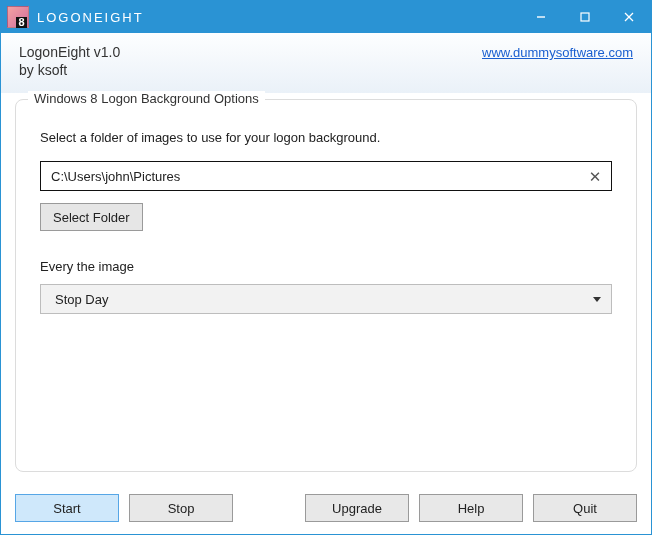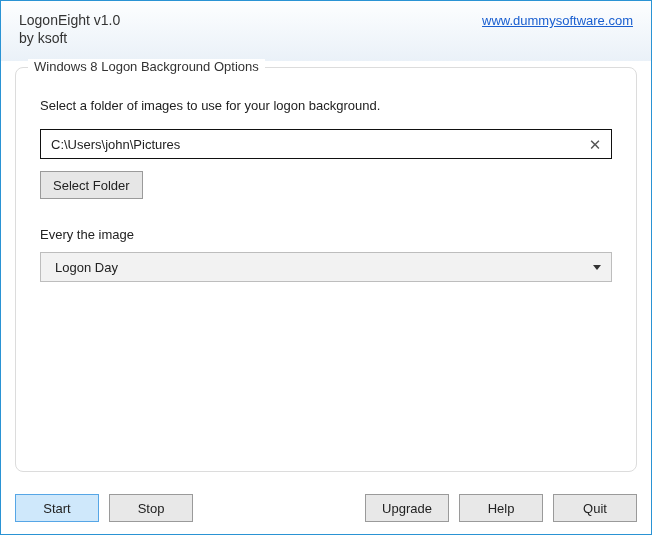--- a/index.html
+++ b/index.html
@@ -178,40 +178,61 @@
   .footer {
     height: 52px;
     padding: 0 14px;
     display: flex;
     align-items: center;
     gap: 10px;
     background:#fff;
   }
   .footer .spacer { flex: 1; }
   .fbtn {
-    width: 84px;
+    width: 104px;
     height: 28px;
     border: 1px solid #9a9a9a;
     background: #e8e8e8;
     font-size: 13px;
     color: #222;
     display: inline-flex;
     align-items: center;
     justify-content: center;
   }
   .fbtn.primary {
     background: #cfe8fb;
     border-color: #56a6e6;
   }
 </style>
 </head>
 <body>
 
 <div class="window">
 
+  <div class="titlebar">
+    <div class="app-icon"></div>
+    <div class="title">LOGONEIGHT</div>
+    <div class="spacer"></div>
+    <div class="winbtn">
+      <svg width="10" height="10">
+          <line x1="1" y1="5" x2="9" y2="5" stroke="#fff" stroke-width="1.4"></line>
+        </svg>
+    </div>
+    <div class="winbtn">
+      <svg width="10" height="10">
+          <rect x="1" y="1" width="8" height="8" fill="none" stroke="#fff" stroke-width="1.2"></rect>
+        </svg>
+    </div>
+    <div class="winbtn">
+      <svg width="10" height="10">
+          <line x1="1" y1="1" x2="9" y2="9" stroke="#fff" stroke-width="1.3"></line>
+          <line x1="9" y1="1" x2="1" y2="9" stroke="#fff" stroke-width="1.3"></line>
+        </svg>
+    </div>
+  </div>
 
   <div class="header">
     <div class="appinfo">
       <span>LogonEight v1.0</span>
       <span>by ksoft</span>
     </div>
     <a class="link">www.dummysoftware.com</a>
   </div>
 
   <div class="body">
@@ -225,21 +246,21 @@
         <span class="clear-x">✕</span>
       </div>
 
       <div class="btn">Select Folder</div>
 
       <div class="section-gap"></div>
 
       <div class="label2">Every the image</div>
 
       <div class="combo">
-        <span>Logon Day</span>
+        <span>Stop Day</span>
         <span class="caret"></span>
       </div>
     </div>
   </div>
 
   <div class="footer">
     <div class="fbtn primary">Start</div>
     <div class="fbtn">Stop</div>
     <div class="spacer"></div>
     <div class="fbtn">Upgrade</div>

